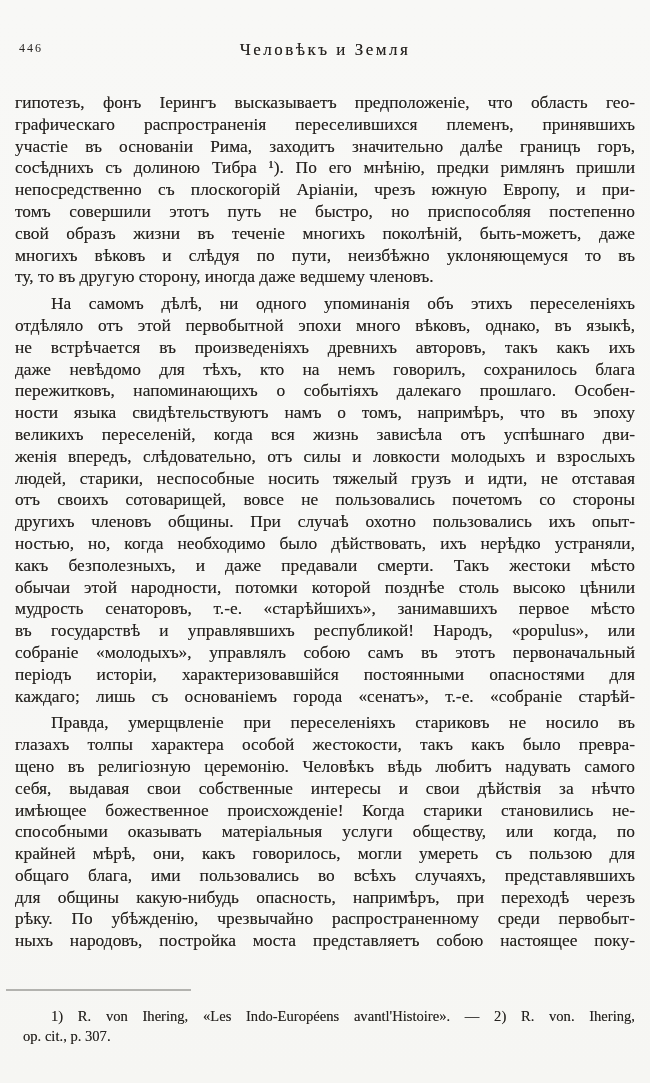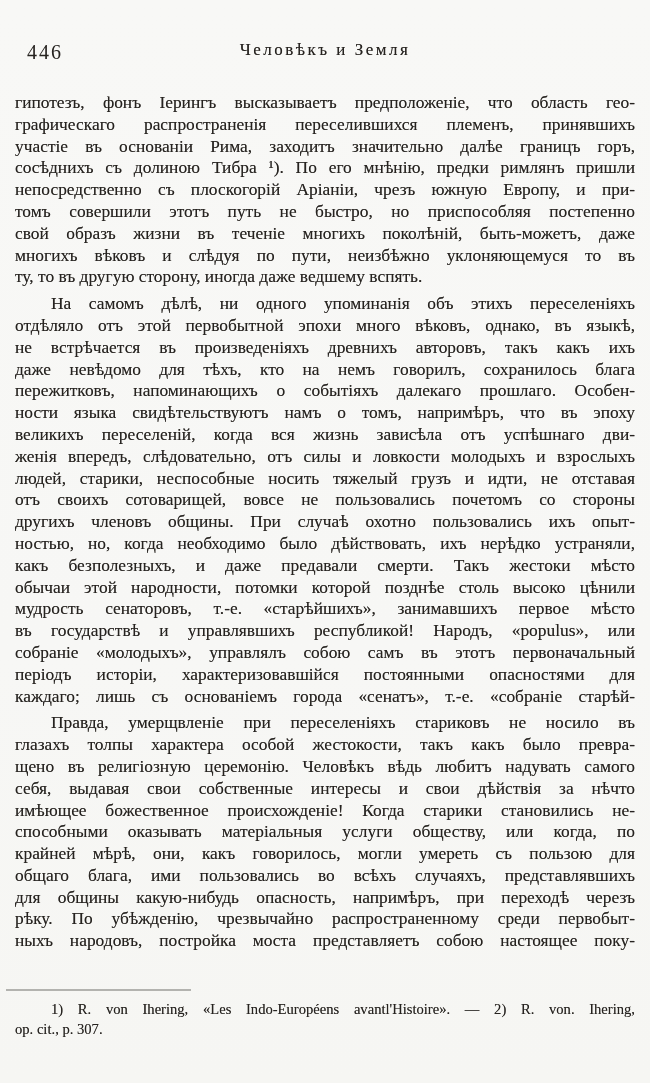--- a/index.html
+++ b/index.html
@@ -10,22 +10,22 @@
   }
   .page {
     position:relative;
     width:650px; height:1083px;
     background:linear-gradient(180deg, #f8f8f6 0%, #f7f7f5 60%, #f6f6f3 100%);
     overflow:hidden;
     color:#262320;
   }
   .header { position:absolute; top:40px; left:15px; width:620px; height:22px; }
   .pagenum {
-    position:absolute; left:12px; top:1px;
-    font-size:20px; letter-spacing:2px;
+    position:absolute; left:4px; top:1px;
+    font-size:12px; letter-spacing:2px;
   }
   .title {
     text-align:center;
     font-size:17px; letter-spacing:2.5px;
     font-weight:normal;
     text-shadow:0 0 0.5px rgba(40,35,30,0.55);
   }
   .bodytext { position:absolute; top:92px; left:15px; width:620px; }
   .para { margin:0 0 5px 0; }
   .line {
@@ -46,22 +46,22 @@
     border-top:2px solid #b3b3af;
   }
   .footnotes { position:absolute; top:1000px; left:15px; width:620px; }
   .fn-line {
     font-size:14.6px;
     line-height:19.5px;
     text-align:justify;
     text-align-last:justify;
     text-shadow:0 0 0.5px rgba(40,35,30,0.5);
   }
-  .fn-line.fn-first { text-indent:36px; }
-  .fn-line.last { text-align-last:left; }
+  .fn-line.fn-first { text-indent:36px;margin-top:7px; }
+  .fn-line.last { text-align-last:left;margin-left:8px; }
 </style>
 </head>
 <body>
 
 <div class="page">
 
   <div class="header">
     <span class="pagenum">446</span>
     <div class="title">Человѣкъ и Земля</div>
   </div>
@@ -70,21 +70,21 @@
 
     <div class="para">
       <div class="line">гипотезъ, фонъ Іерингъ высказываетъ предположеніе, что область гео-</div>
       <div class="line">графическаго распространенія переселившихся племенъ, принявшихъ</div>
       <div class="line">участіе въ основаніи Рима, заходитъ значительно далѣе границъ горъ,</div>
       <div class="line">сосѣднихъ съ долиною Тибра ¹). По его мнѣнію, предки римлянъ пришли</div>
       <div class="line">непосредственно съ плоскогорій Аріаніи, чрезъ южную Европу, и при-</div>
       <div class="line">томъ совершили этотъ путь не быстро, но приспособляя постепенно</div>
       <div class="line">свой образъ жизни въ теченіе многихъ поколѣній, быть-можетъ, даже</div>
       <div class="line">многихъ вѣковъ и слѣдуя по пути, неизбѣжно уклоняющемуся то въ</div>
-      <div class="line last">ту, то въ другую сторону, иногда даже ведшему вспять.</div>
+      <div class="line last">ту, то въ другую сторону, иногда даже ведшему членовъ.</div>
     </div>
 
     <div class="para">
       <div class="line first-indent">На самомъ дѣлѣ, ни одного упоминанія объ этихъ переселеніяхъ</div>
       <div class="line">отдѣляло отъ этой первобытной эпохи много вѣковъ, однако, въ языкѣ,</div>
       <div class="line">не встрѣчается въ произведеніяхъ древнихъ авторовъ, такъ какъ ихъ</div>
       <div class="line">даже невѣдомо для тѣхъ, кто на немъ говорилъ, сохранилось блага</div>
       <div class="line">пережитковъ, напоминающихъ о событіяхъ далекаго прошлаго. Особен-</div>
       <div class="line">ности языка свидѣтельствуютъ намъ о томъ, напримѣръ, что въ эпоху</div>
       <div class="line">великихъ переселеній, когда вся жизнь зависѣла отъ успѣшнаго дви-</div>

